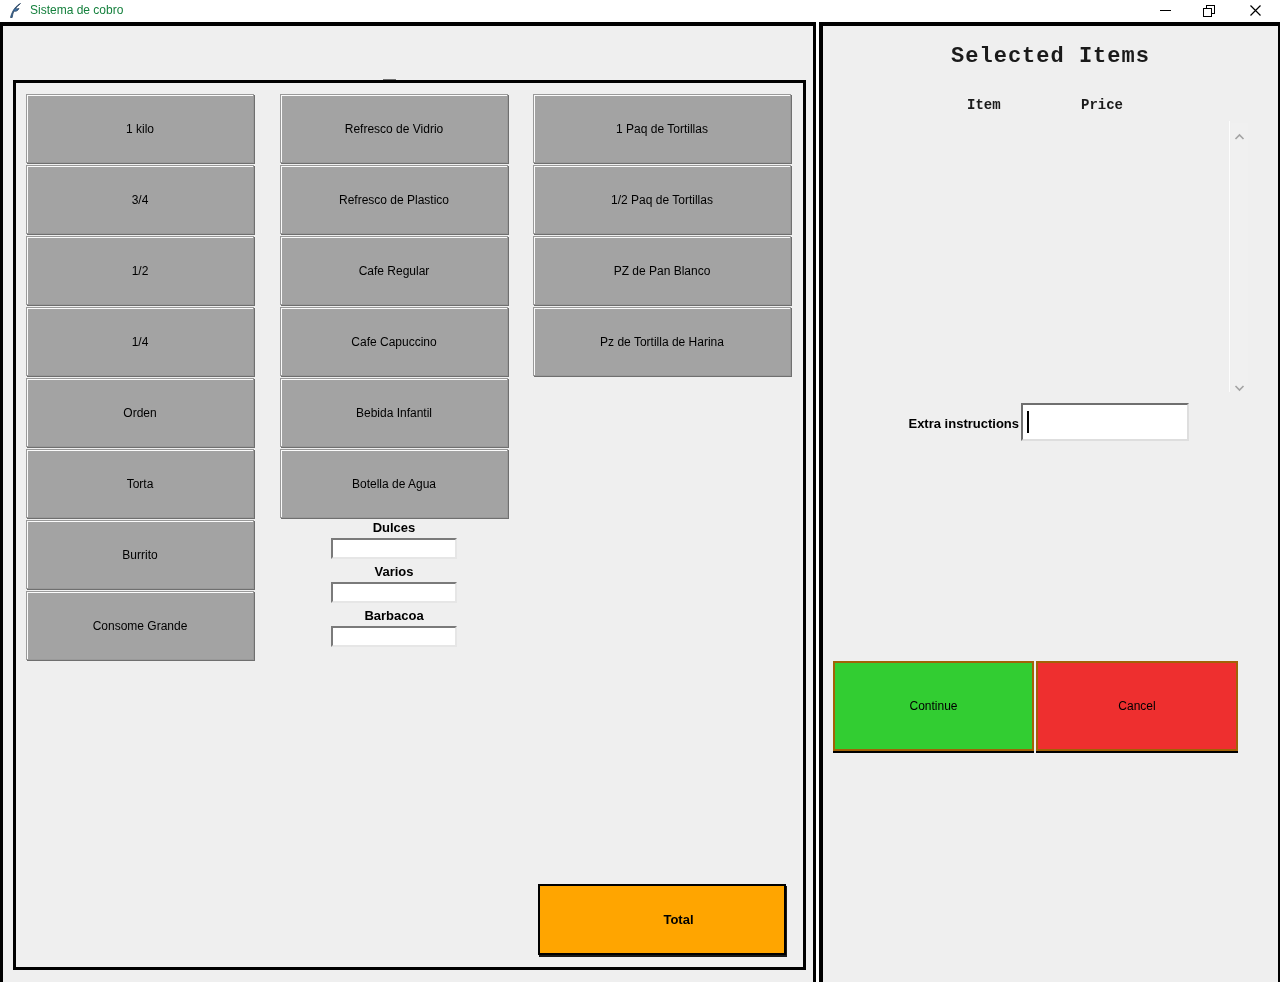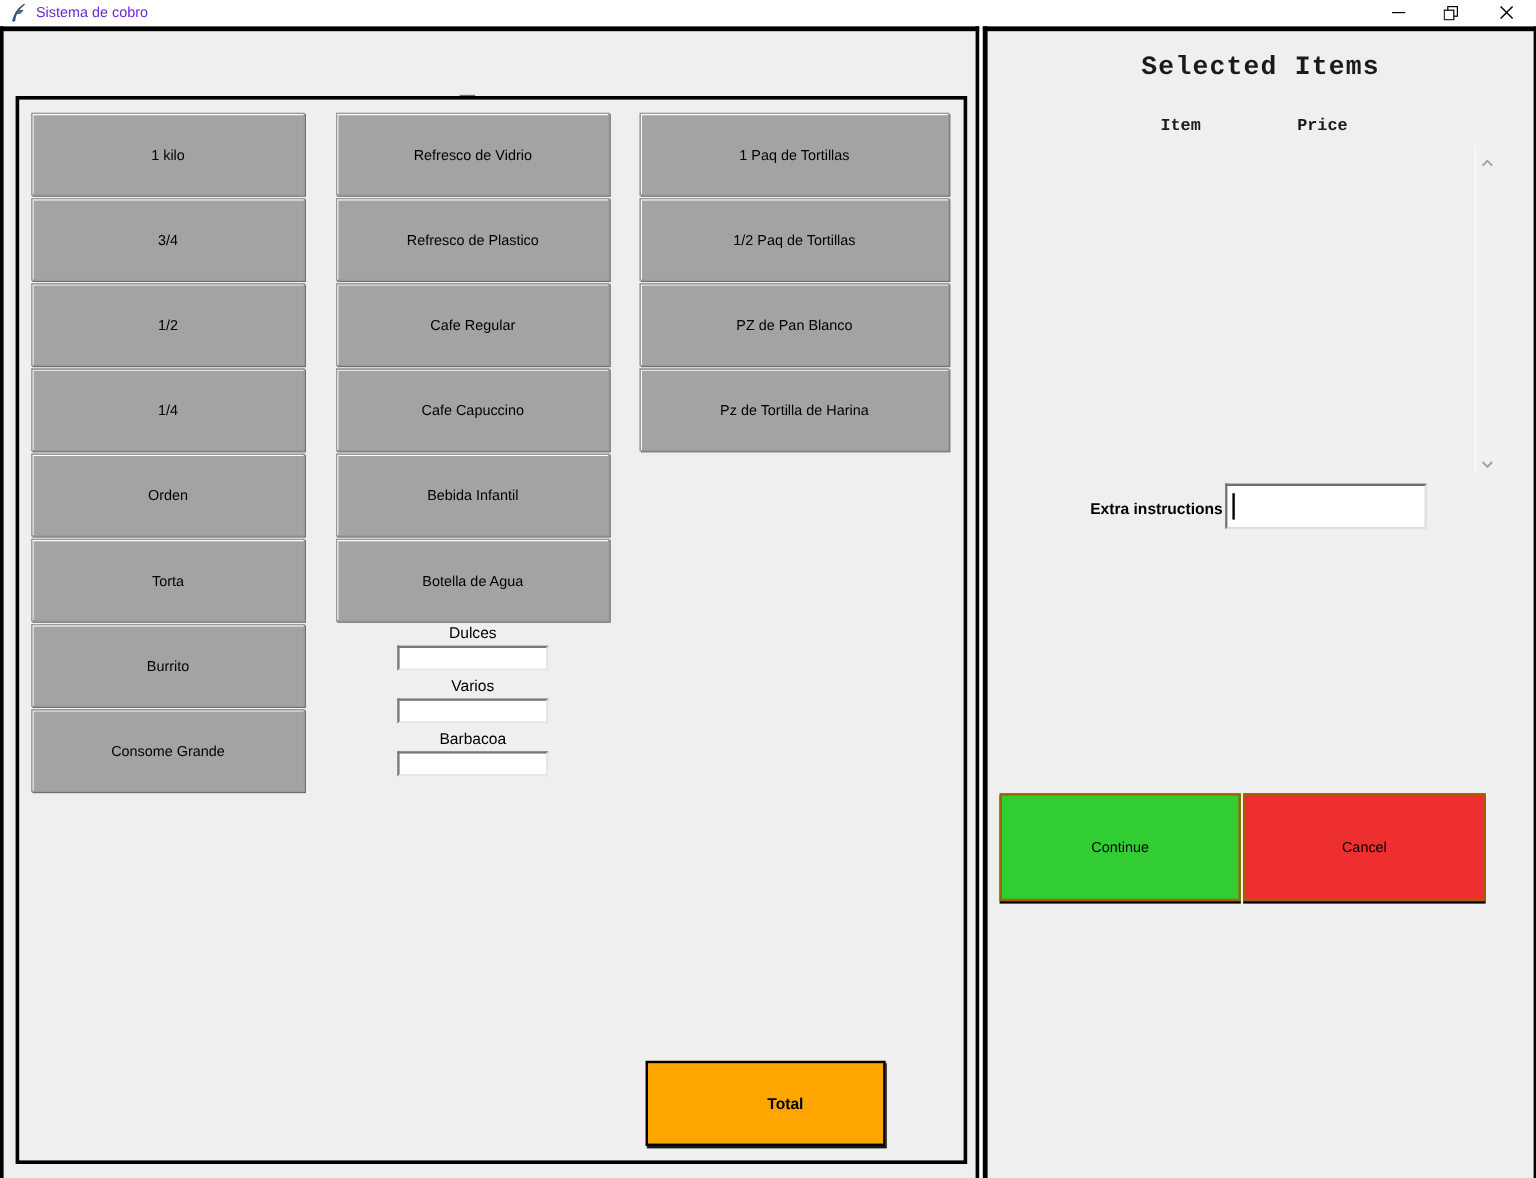--- a/index.html
+++ b/index.html
@@ -2,21 +2,21 @@
 <html style="--color-panel_bg: #efefef; --color-continue: #32cd32; --color-cancel: #ee2f2f; --color-total: #ffa500;"><head>
 <meta charset="utf-8">
 <style>
   * { margin:0; padding:0; box-sizing:border-box; }
   html,body { width:1280px; height:982px; background:#ffffff; font-family:"Liberation Sans", sans-serif; }
   .stage { position:relative; width:1280px; height:982px; background:#ffffff; overflow:hidden; }
 
   
   .titlebar { position:absolute; left:0; top:0; width:1280px; height:22px; background:#ffffff; }
   .app-icon { position:absolute; left:8px; top:3px; width:15px; height:16px; }
-  .win-title { position:absolute; left:30px; top:3px; font-size:12px; color:#6d28d9; }
+  .win-title { position:absolute; left:30px; top:3px; font-size:12px; color:#15803d; }
   .win-btn { position:absolute; top:0; width:34px; height:21px; display:flex; align-items:center; justify-content:center; cursor:default; }
   .win-btn.minimize { left:1148px; }
   .win-btn.restore  { left:1192px; }
   .win-btn.close    { left:1238px; }
   .min-glyph { width:11px; height:0; border-top:1px solid #000; }
 
   
   .left-panel  { position:absolute; left:0; top:22px; width:816px; height:960px;
                  background:var(--color-panel_bg,#efefef); border:3px solid #000; border-bottom:none; border-top-width:4px; }
   .right-panel { position:absolute; left:819px; top:22px; width:461px; height:960px;
@@ -33,25 +33,25 @@
   .col1 { left:10px;  top:11px; width:228px; }
   .col2 { left:264px; top:11px; width:228px; }
   .col3 { left:517px; top:11px; width:258px; }
 
   .tkbtn { height:69px; margin-bottom:2px; background:#a3a3a3; border:1px solid #9a9a9a;
            box-shadow:1px 1px 0 #6f6f6f, inset 1px 1px 0 #fbfbfb;
            font-family:"Liberation Sans", sans-serif; font-size:12px; color:#000; cursor:default; }
 
   .entry-stack { position:absolute; left:314px; top:437px; width:128px; display:flex; flex-direction:column; align-items:center; }
   .entry-group { display:flex; flex-direction:column; align-items:center; margin-bottom:5px; }
-  .entry-label { font-size:13px; font-weight:normal; color:#000; margin-bottom:3px; }
+  .entry-label { font-size:13px; font-weight:bold; color:#000; margin-bottom:3px; }
   .tkentry { width:126px; height:21px; background:#fff; border:2px solid; border-color:#7a7a7a #e6e6e6 #e6e6e6 #7a7a7a;
              outline:none; font-size:12px; padding:0 3px; }
 
-  .total-btn { position:absolute; left:522px; top:801px; width:200px; height:71px;
+  .total-btn { position:absolute; left:522px; top:801px; width:248px; height:71px;
                background:var(--color-total,#ffa500); border:2px solid #000;
                box-shadow:1px 2px 0 #1a1a1a; font-size:13px; font-weight:bold; color:#000; cursor:default;
                font-family:"Liberation Sans", sans-serif;padding-left:33px; }
 
   
   .mono { font-family:"Liberation Mono","DejaVu Sans Mono", monospace; font-weight:bold; color:#1a1a1a; }
   .si-title { position:absolute; left:0; top:18px; width:100%; text-align:center; font-size:22px; letter-spacing:1px; }
   .col-head { position:absolute; top:71px; font-size:14px; }
   .col-head.item  { left:144px; }
   .col-head.price { left:258px; }

